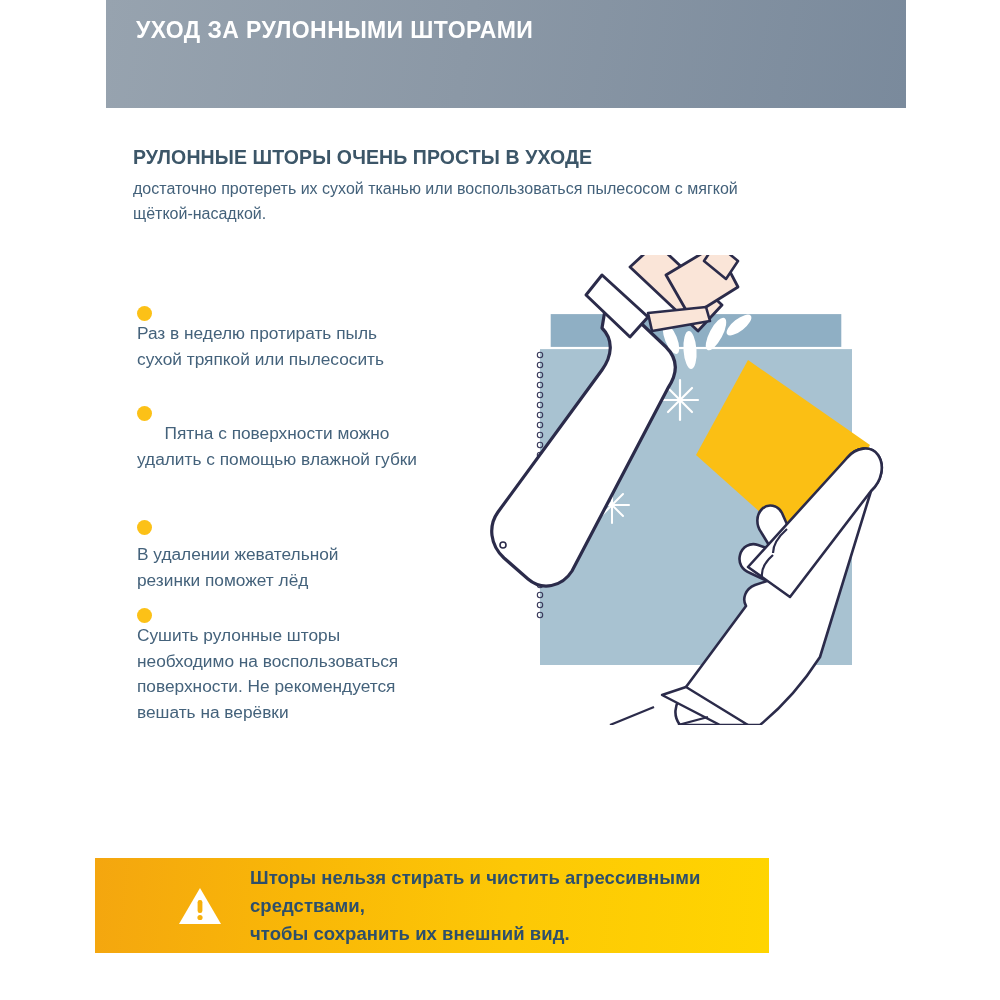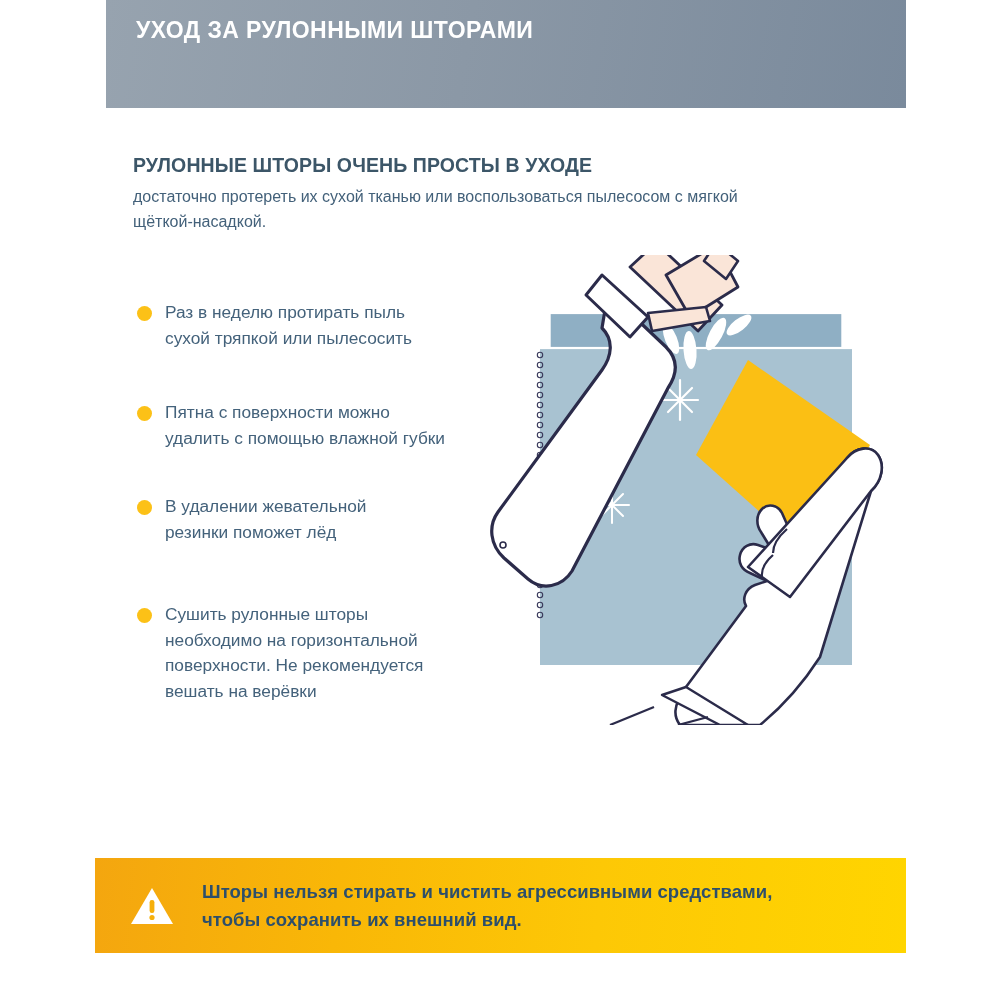--- a/index.html
+++ b/index.html
@@ -43,21 +43,21 @@
     position: absolute;
     left: 133px;
     top: 146px;
     width: 610px;
   }
   .intro-heading {
     color: #3c5668;
     font-size: 19.5px;
     font-weight: bold;
     letter-spacing: 0.1px;
-    margin: 8px 0 7px 0;
+    margin: 0 0 7px 0;
     white-space: nowrap;
   }
   .intro-text {
     color: #43617a;
     font-size: 16px;
     line-height: 25px;
     margin: 0;
     font-weight: normal;
   }
 
@@ -66,24 +66,25 @@
     position: absolute;
     left: 137px;
     top: 300px;
     width: 380px;
   }
   .bullet-item {
     position: absolute;
     display: flex;
     align-items: flex-start;
     width: 380px;
+    flex-direction: column;
   }
   .bullet-item[data-idx="0"] { top: 0px; }
-  .bullet-item[data-idx="1"] { top: 100px; }
-  .bullet-item[data-idx="2"] { top: 194px; }
+  .bullet-item[data-idx="1"] { top: 100px; text-align: center; }
+  .bullet-item[data-idx="2"] { top: 214px; gap: 7px; }
   .bullet-item[data-idx="3"] { top: 302px; }
 
   .bullet-dot {
     width: 15px;
     height: 15px;
     border-radius: 50%;
     background: #fcc117;
     flex: 0 0 15px;
     margin-top: 6px;
     margin-right: 13px;
@@ -104,26 +105,27 @@
     width: 420px;
     height: 470px;
   }
   .illustration svg { display: block; }
 
   
   .warning-banner {
     position: absolute;
     left: 95px;
     top: 858px;
-    width: 811px;
+    width: 674px;
     height: 95px;
     background: linear-gradient(95deg, #f4a60f 0%, #f9b707 30%, #fdc806 62%, #ffd500 100%);
     display: flex;
     align-items: center;
     box-sizing: border-box;
+    padding-left: 48px;
   }
   .warning-icon {
     flex: 0 0 auto;
     margin-left: 35px;
     margin-right: 28px;
     width: 44px;
     height: 40px;
   }
   .warning-text {
     color: #2d4f6b;
@@ -162,21 +164,21 @@
 
   <div class="bullet-item" data-idx="2">
     <span class="bullet-dot"></span>
     <span class="bullet-text">В удалении жевательной
 резинки поможет лёд</span>
   </div>
 
   <div class="bullet-item" data-idx="3">
     <span class="bullet-dot"></span>
     <span class="bullet-text">Сушить рулонные шторы
-необходимо на горизонтальной
+необходимо на воспользоваться
 поверхности. Не рекомендуется
 вешать на верёвки</span>
   </div>
 
 </div>
 
 <div class="illustration">
 <svg width="420" height="470" viewBox="0 0 420 470" xmlns="http://www.w3.org/2000/svg">
 
   <rect x="50" y="58" width="312" height="352" fill="#a8c2d1"></rect>

